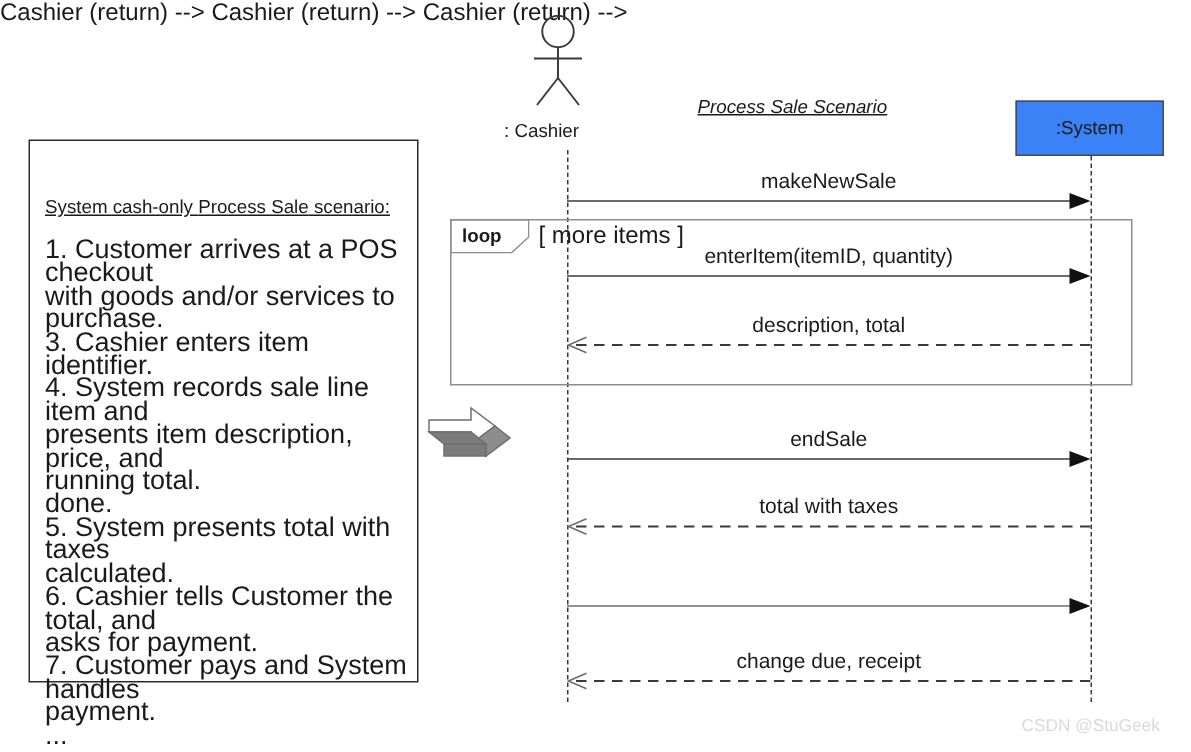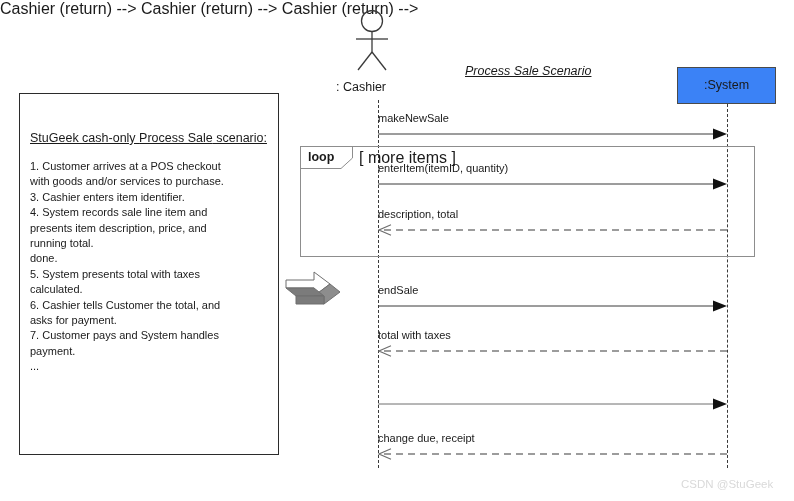--- a/index.html
+++ b/index.html
@@ -36,21 +36,21 @@
   }
   #note-title {
     font-size: 12.5px;
     line-height: 16px;
     text-decoration: underline;
     margin-bottom: 13px;
     white-space: nowrap;
   }
   #note-title .ital { }
   .note-line {
-    font-size: 11px;
+    font-size: 18px;
     line-height: 15.4px;
     white-space: pre-wrap;
   }
 
   
   #actor {
     position: absolute;
     left: 352px;
     top: 10px;
     width: 40px;
@@ -144,22 +144,22 @@
   
   .msg {
     position: absolute;
     height: 22px;
   }
   .msg svg { display: block; position: absolute; left: 0; top: 12px; }
   .msg-label {
     position: absolute;
     top: -4px;
     width: 100%;
-    text-align: left;
-    font-size: 11px;
+    text-align: center;
+    font-size: 14px;
     white-space: nowrap;
   }
 
   
   #block-arrow {
     position: absolute;
     left: 284px;
     top: 270px;
     width: 58px;
     height: 48px;
@@ -178,21 +178,21 @@
   }
 </style>
 </head>
 <body>
 
 <div id="canvas">
 
   
   <div id="note-box">
     <div id="note-inner">
-      <div id="note-title"><span>StuGeek cash-only </span><span class="ital">Process Sale</span><span> scenario:</span></div>
+      <div id="note-title"><span>System cash-only </span><span class="ital">Process Sale</span><span> scenario:</span></div>
 
       <div class="note-line">1. Customer arrives at a POS checkout</div>
       <div class="note-line">with goods and/or services to purchase.</div>
       <div class="note-line">3. Cashier enters item identifier.</div>
       <div class="note-line">4. System records sale line item and</div>
       <div class="note-line">presents item description, price, and</div>
       <div class="note-line">running total.</div>
       <div class="note-line">done.</div>
       <div class="note-line">5. System presents total with taxes</div>
       <div class="note-line">calculated.</div>

